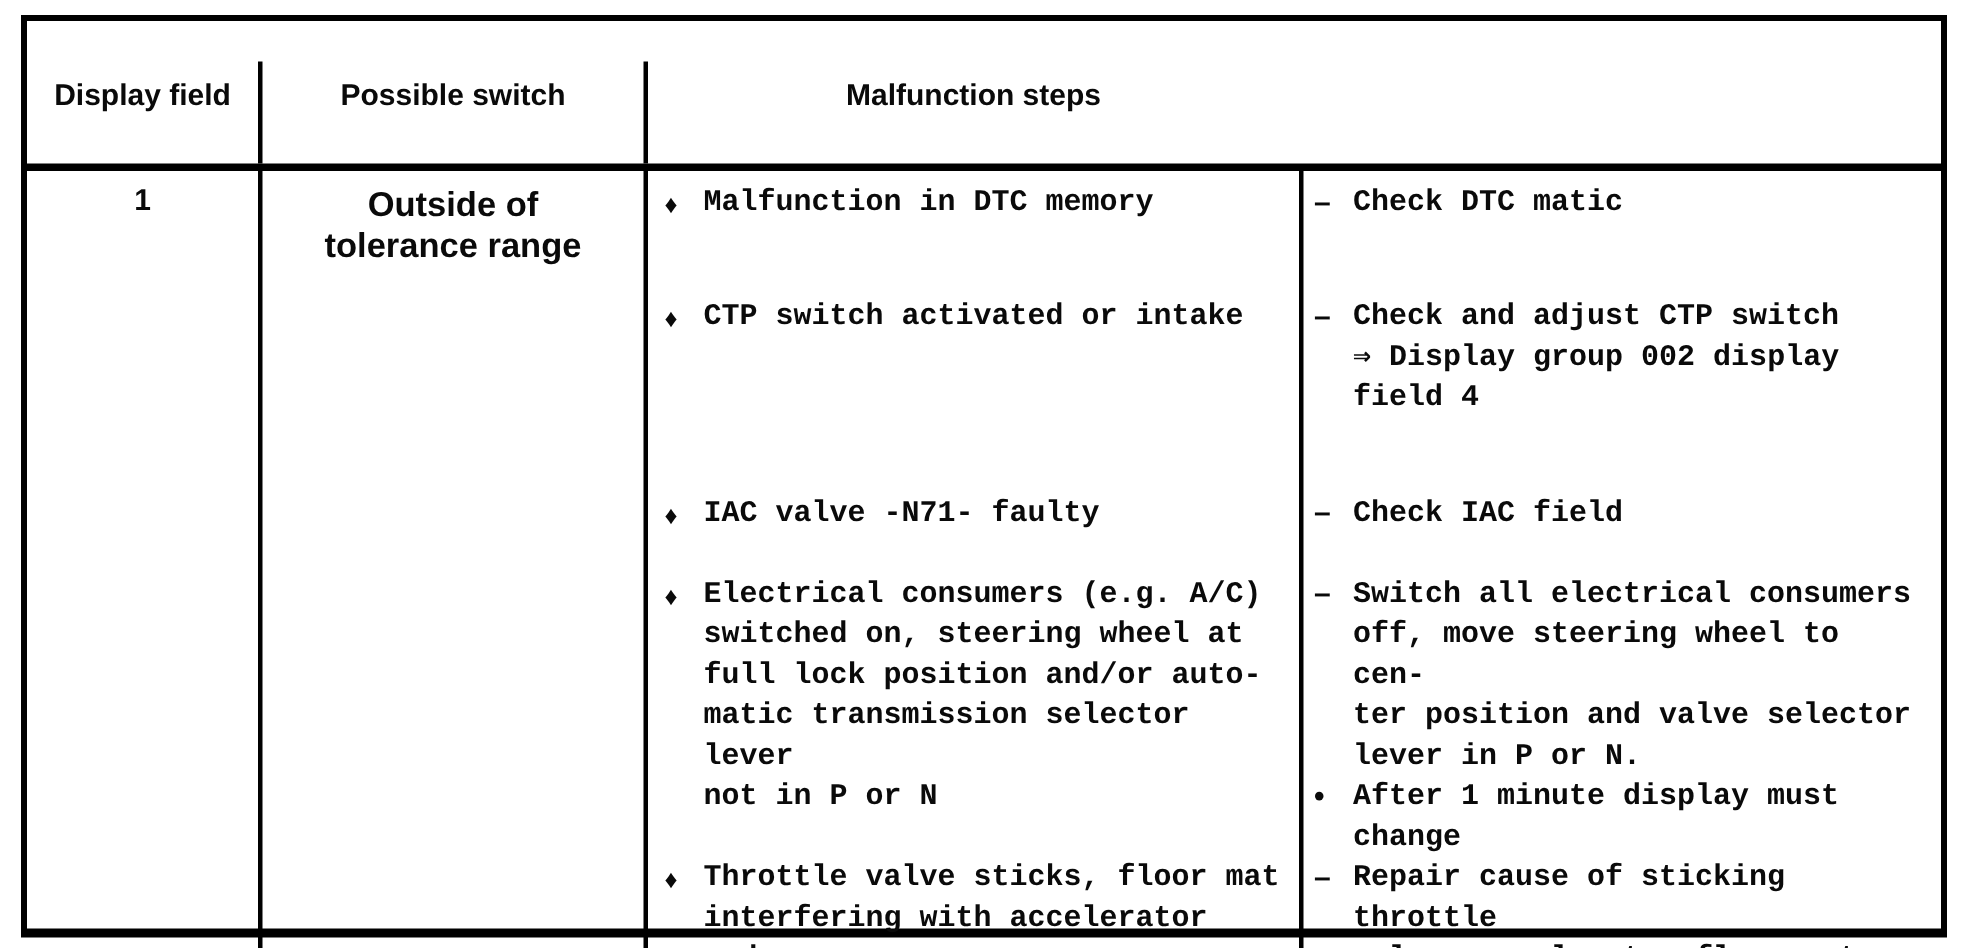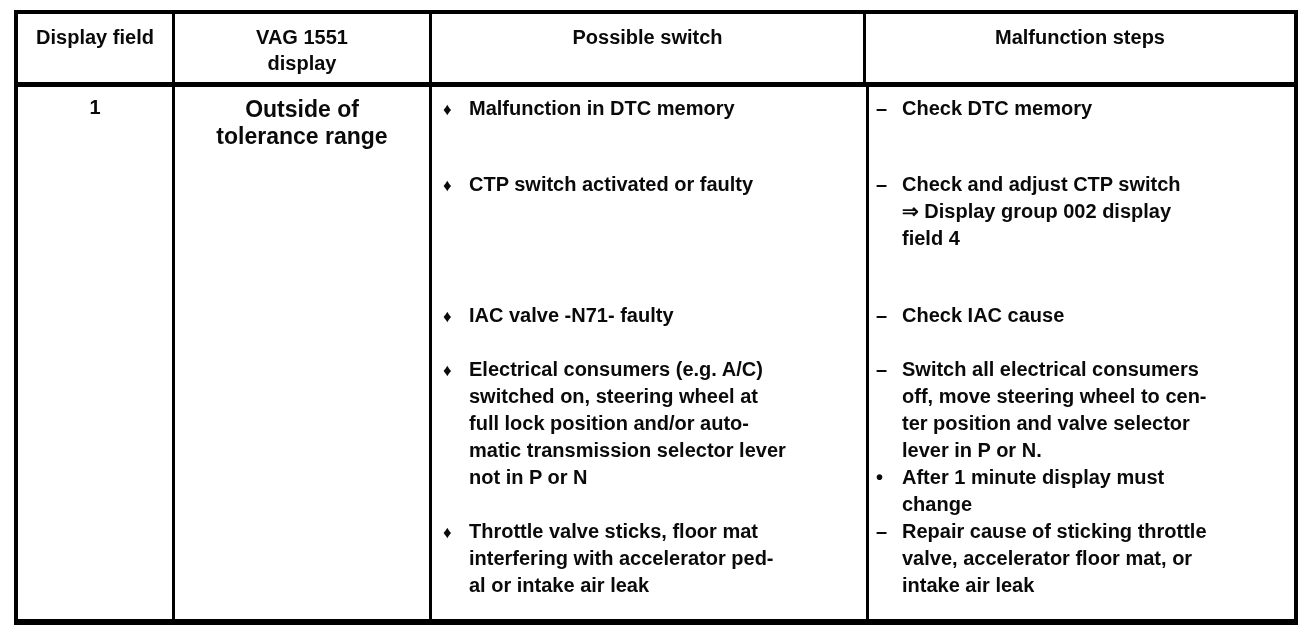--- a/index.html
+++ b/index.html
@@ -16,20 +16,21 @@
     border-bottom-width:6px;
     box-sizing:border-box;
     background:#fff;
   }
   .hdr{
     display:grid;
     grid-template-columns:157px 257px 434px 1fr;
     height:68px;
     border-bottom:5px solid #000;
     box-sizing:content-box;
+    margin-top:27px;
   }
   .hdr-cell{
     border-right:3px solid #000;
     display:flex;align-items:flex-start;justify-content:center;
     padding-top:10px;
     font-weight:700;font-size:20px;line-height:26px;
     text-align:center;
     white-space:pre-line;
   }
   .hdr-cell:last-child{border-right:none;}
@@ -76,31 +77,30 @@
     font-weight:700;font-size:20px;line-height:27px;
   }
   .marker{
     flex:0 0 26px;
     font-weight:700;
   }
   .cause .marker{font-size:17px;padding-top:1px;}
   .txt{
     white-space:pre-line;
     flex:1 1 auto;
+    font-family:Liberation Mono, monospace;
   }
 </style>
 </head>
 <body>
 
 <div class="doc-table">
 
   <div class="hdr">
     <div class="hdr-cell">Display field</div>
-    <div class="hdr-cell">VAG 1551
-display</div>
     <div class="hdr-cell">Possible switch</div>
     <div class="hdr-cell">Malfunction steps</div>
   </div>
 
   <div class="bodyrow">
     <div class="cell-display-field">1</div>
     <div class="cell-vag">Outside of
 tolerance range</div>
 
     <div class="pairs">
@@ -109,30 +109,30 @@
       <div class="pair">
         <div class="cause">
           <div class="entry">
             <span class="marker">♦</span>
             <span class="txt">Malfunction in DTC memory</span>
           </div>
         </div>
         <div class="steps">
           <div class="entry">
             <span class="marker">–</span>
-            <span class="txt">Check DTC memory</span>
-          </div>
-        </div>
-      </div>
-
-      <div class="pair">
-        <div class="cause">
-          <div class="entry">
-            <span class="marker">♦</span>
-            <span class="txt">CTP switch activated or faulty</span>
+            <span class="txt">Check DTC matic</span>
+          </div>
+        </div>
+      </div>
+
+      <div class="pair">
+        <div class="cause">
+          <div class="entry">
+            <span class="marker">♦</span>
+            <span class="txt">CTP switch activated or intake</span>
           </div>
         </div>
         <div class="steps">
           <div class="entry">
             <span class="marker">–</span>
             <span class="txt">Check and adjust CTP switch
 ⇒ Display group 002 display
 field 4</span>
           </div>
         </div>
@@ -141,21 +141,21 @@
       <div class="pair">
         <div class="cause">
           <div class="entry">
             <span class="marker">♦</span>
             <span class="txt">IAC valve -N71- faulty</span>
           </div>
         </div>
         <div class="steps">
           <div class="entry">
             <span class="marker">–</span>
-            <span class="txt">Check IAC cause</span>
+            <span class="txt">Check IAC field</span>
           </div>
         </div>
       </div>
 
       <div class="pair">
         <div class="cause">
           <div class="entry">
             <span class="marker">♦</span>
             <span class="txt">Electrical consumers (e.g. A/C)
 switched on, steering wheel at

